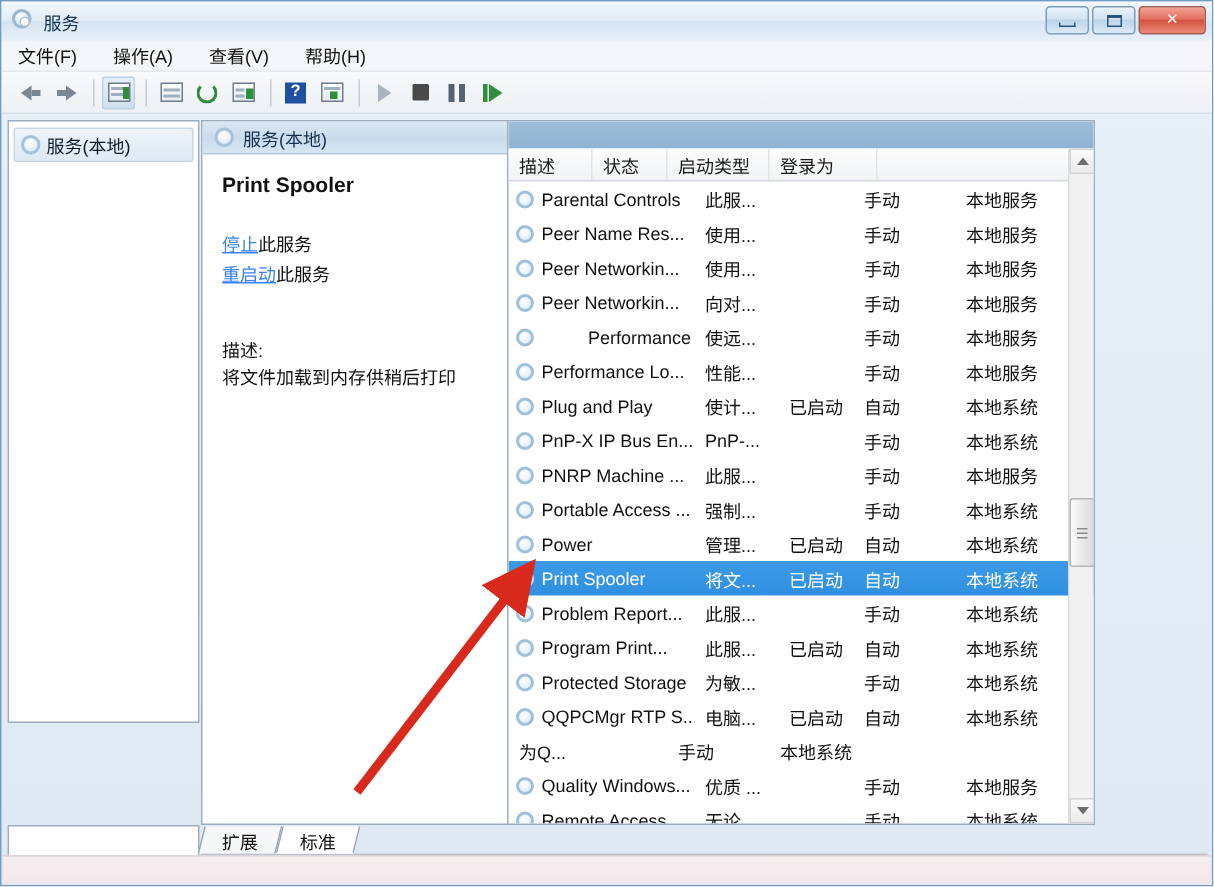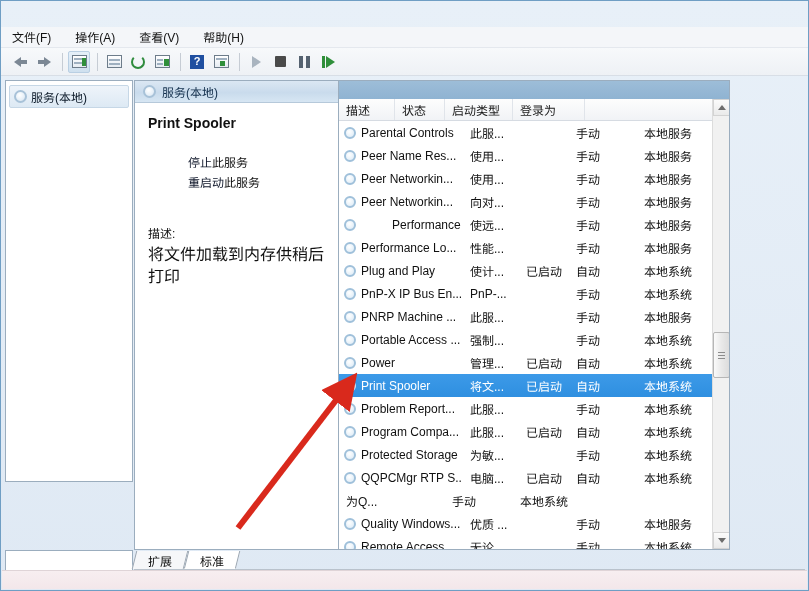--- a/index.html
+++ b/index.html
@@ -184,24 +184,24 @@
     padding-left: 8px;
     font-size: 12px; color: #14304d;
   }
   .detail-body { padding: 12px 13px; }
   .svc-title {
     font-size: 14px; font-weight: bold; color: #111111;
     margin-bottom: 22px;
   }
   .svc-link-row { margin-bottom: 3px; font-size: 12px; color: #111111; }
   .svc-link {
-    color: #0f172a; cursor: pointer; margin-left: 40px;
+    color: #3b82f6; text-decoration: underline; cursor: pointer;
   }
   .desc-label { margin-top: 34px; font-size: 12px; color: #111111; }
-  .desc-text { margin-top: 3px; font-size: 16px; color: #111111; line-height: 1.35; }
+  .desc-text { margin-top: 3px; font-size: 12px; color: #111111; line-height: 1.35; }
 
   
   .list-pane {
     position: absolute; left: 204px; top: 0;
     width: 392px; height: 470px;
     background: #ffffff;
     border: 1px solid #9badbe;
     overflow: hidden;
   }
   .list-topband {
@@ -302,20 +302,35 @@
   }
 
   
   .annot { position: absolute; left: 0; top: 0; width: 809px; height: 591px; pointer-events: none; }
 </style>
 </head>
 <body>
 
 <div id="app">
 
+  <div class="titlebar">
+    <div class="title-icon">
+        <div class="gear"></div>
+      </div>
+    <div class="title-text">服务</div>
+    <div class="win-buttons">
+      <div class="win-btn">
+          <div class="minbox"></div>
+        </div>
+      <div class="win-btn">
+          <div class="maxbox"></div>
+        </div>
+      <div class="win-btn close">✕</div>
+    </div>
+  </div>
 
   <div class="menubar">
     <div class="menu-item">文件(F)</div>
     <div class="menu-item">操作(A)</div>
     <div class="menu-item">查看(V)</div>
     <div class="menu-item">帮助(H)</div>
   </div>
 
   <div class="toolbar">
     <div class="tb-btn">
@@ -551,21 +566,21 @@
                 <span>Problem Report...</span>
               </div>
               <div class="cell" style="width: 56px;">此服...</div>
               <div class="cell" style="width: 50px;"></div>
               <div class="cell" style="width: 68px;">手动</div>
               <div class="cell" style="width: 72px;">本地系统</div>
             </div>
             <div class="row">
               <div class="cell c-name" style="width: 124px;">
                 <div class="gear-row"></div>
-                <span>Program Compa...</span>
+                <span>Program Print...</span>
               </div>
               <div class="cell" style="width: 56px;">此服...</div>
               <div class="cell" style="width: 50px;">已启动</div>
               <div class="cell" style="width: 68px;">自动</div>
               <div class="cell" style="width: 72px;">本地系统</div>
             </div>
             <div class="row">
               <div class="cell c-name" style="width: 124px;">
                 <div class="gear-row"></div>
                 <span>Protected Storage</span>

